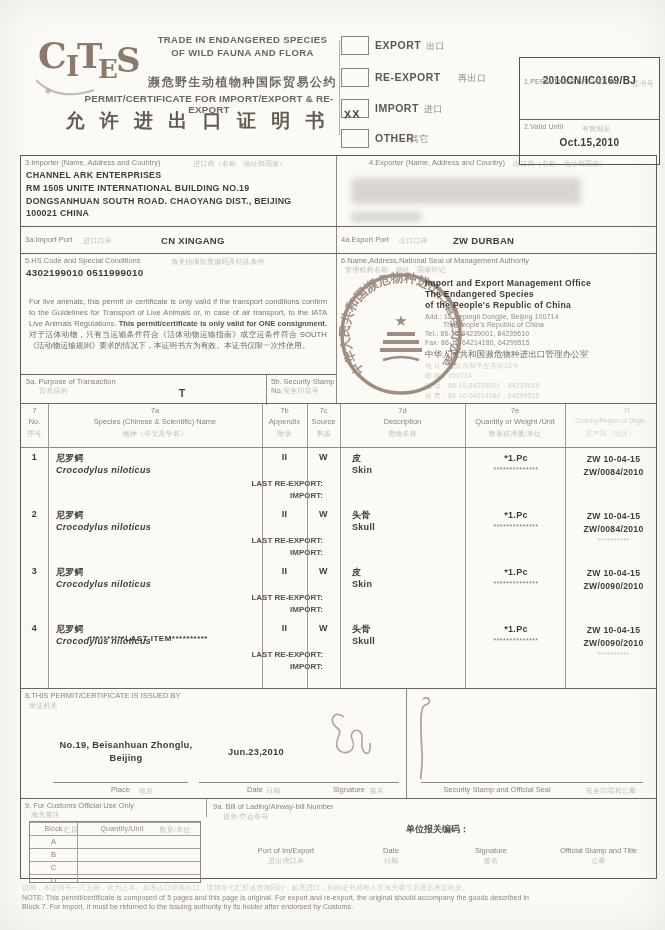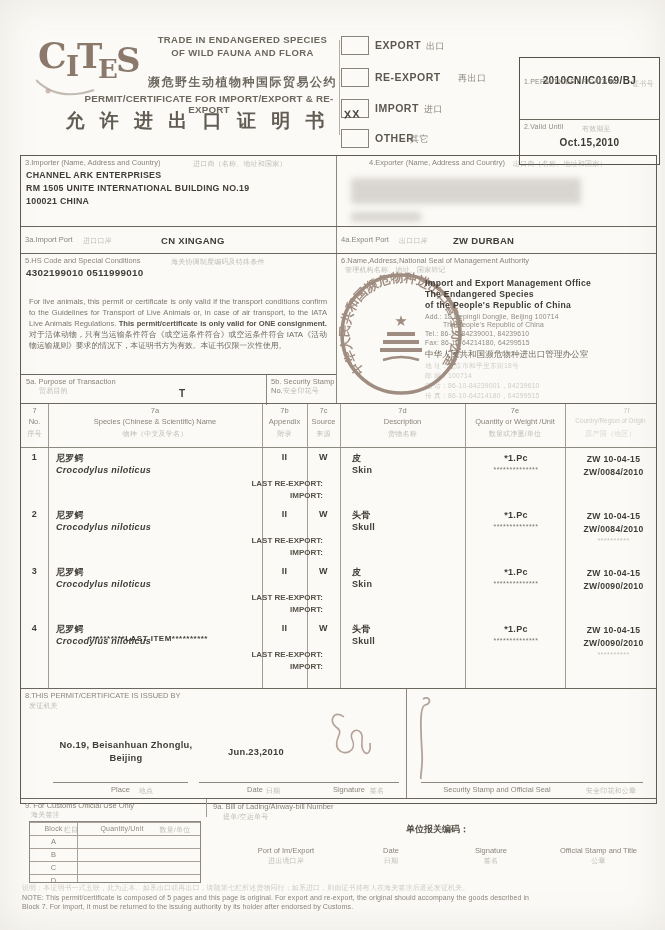--- a/index.html
+++ b/index.html
@@ -6,21 +6,21 @@
   body{background:#e9e7e2;font-family:"Liberation Sans",sans-serif;}
   .page{position:relative;width:665px;height:930px;background:#fbfaf6;overflow:hidden;
         box-shadow:inset 0 0 40px rgba(120,110,95,.12);}
   .abs{position:absolute;}
   .lab{font-size:7px;color:#8f8a81;letter-spacing:.2px;}
   .lab8{font-size:7.5px;color:#8a857c;}
   .labcn{opacity:.55;}
   .faint{opacity:.4;}
   .val{font-weight:bold;color:#403d38;letter-spacing:.3px;}
   .ctr{text-align:center;}
-  .mainbox{position:absolute;top:155px;left:20px;width:637px;height:649px;
+  .mainbox{position:absolute;top:155px;left:20px;width:637px;height:724px;
            border:1.5px solid #5f5a52;box-sizing:border-box;}
   .sect{position:relative;box-sizing:border-box;width:100%;}
   .bt{border-top:1.2px solid #6b665e;}
   .vdiv{position:absolute;top:0;bottom:0;border-left:1px solid #8d887f;}
   .vline{position:absolute;border-left:1px solid #a29c93;}
   .cbbox{position:absolute;width:26px;height:17px;border:1.3px solid #8a857c;background:#fbfaf6;}
   .cblab{position:absolute;font-size:10.5px;font-weight:bold;color:#5d584f;letter-spacing:.5px;}
   .cbcn{font-weight:normal;font-size:9px;color:#8a857c;}
   .mark{position:absolute;left:2px;top:8px;font-size:11px;font-weight:bold;color:#4c4841;transform:rotate(-4deg);letter-spacing:1px;}
   .pbox{position:absolute;left:519px;top:57px;width:139px;border:1.5px solid #55514b;background:#fbfaf6;}
@@ -108,20 +108,21 @@
 
   <div class="mainbox">
 
     <div class="sect" style="height:70px;">
       <div class="vdiv" style="left:315px;"></div>
       <span class="abs lab8" style="left:4px;top:2px;">3.Importer (Name, Address and Country)</span>
       <span class="abs lab labcn" style="left:172px;top:3px;">进口商（名称、地址和国家）</span>
       <div class="abs val" style="left:5px;top:13px;font-size:8.8px;line-height:1.45;">
         <div>CHANNEL ARK ENTERPRISES</div>
         <div>RM 1505 UNITE INTERNATIONAL BUILDING NO.19</div>
+        <div>DONGSANHUAN SOUTH ROAD. CHAOYANG DIST., BEIJING</div>
         <div>100021 CHINA</div>
       </div>
       <span class="abs lab8" style="left:320px;top:2px;margin-left:28px;">4.Exporter (Name, Address and Country)</span>
       <span class="abs lab labcn" style="left:492px;top:3px;">出口商（名称、地址和国家）</span>
       <div class="redact" style="left:330px;top:22px;width:230px;height:26px;"></div>
       <div class="redact" style="left:330px;top:56px;width:70px;height:10px;"></div>
     </div>
 
     <div class="sect bt" style="height:27px;">
       <div class="vdiv" style="left:315px;"></div>
@@ -135,21 +136,21 @@
 
     <div class="sect bt" style="height:150px;">
       <div class="vdiv" style="left:315px;"></div>
 
       <span class="abs lab8" style="left:4px;top:2px;">5.HS Code and Special Conditions</span>
       <span class="abs lab labcn" style="left:150px;top:3px;">海关协调制度编码及特殊条件</span>
       <span class="abs val" style="left:5px;top:13px;font-size:9.8px;">4302199010 0511999010</span>
       <div class="abs para" style="left:8px;top:42px;width:298px;">
         <span>For live animals, this permit or certificate is only valid if the transport conditions confirm to the Guidelines for Transport of Live Animals or, in case of air transport, to the IATA Live Animals Regulations.</span>
         <b>This permit/certificate is only valid for ONE consignment.</b>
-        <span class="paracn">对于活体动物，只有当运输条件符合《或空运条件符合》或空运条件符合 IATA《活动物运输规则》要求的情况下，本证明书方为有效。本证书仅限一次性使用。</span>
+        <span class="paracn">对于活体动物，只有当运输条件符合《活体动物运输指南》或空运条件符合 SOUTH《活动物运输规则》要求的情况下，本证明书方为有效。本证书仅限一次性使用。</span>
       </div>
       <div class="abs bt" style="left:0;top:120px;width:315px;height:30px;">
         <div class="vdiv" style="left:245px;"></div>
         <span class="abs lab8" style="left:5px;top:2px;">5a. Purpose of Transaction</span>
         <span class="abs lab labcn" style="left:18px;top:11px;">贸易目的</span>
         <span class="abs val" style="left:158px;top:13px;font-size:10px;">T</span>
         <span class="abs lab8" style="left:250px;top:2px;">5b. Security Stamp No.</span>
         <span class="abs lab labcn" style="left:262px;top:11px;">安全印花号</span>
       </div>
 

